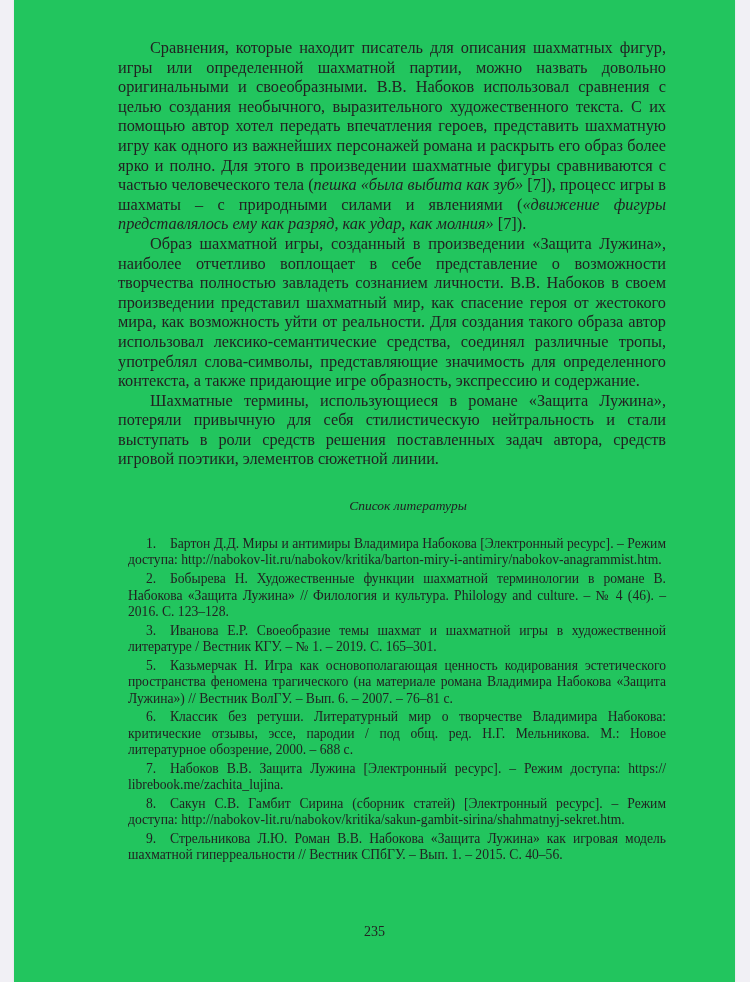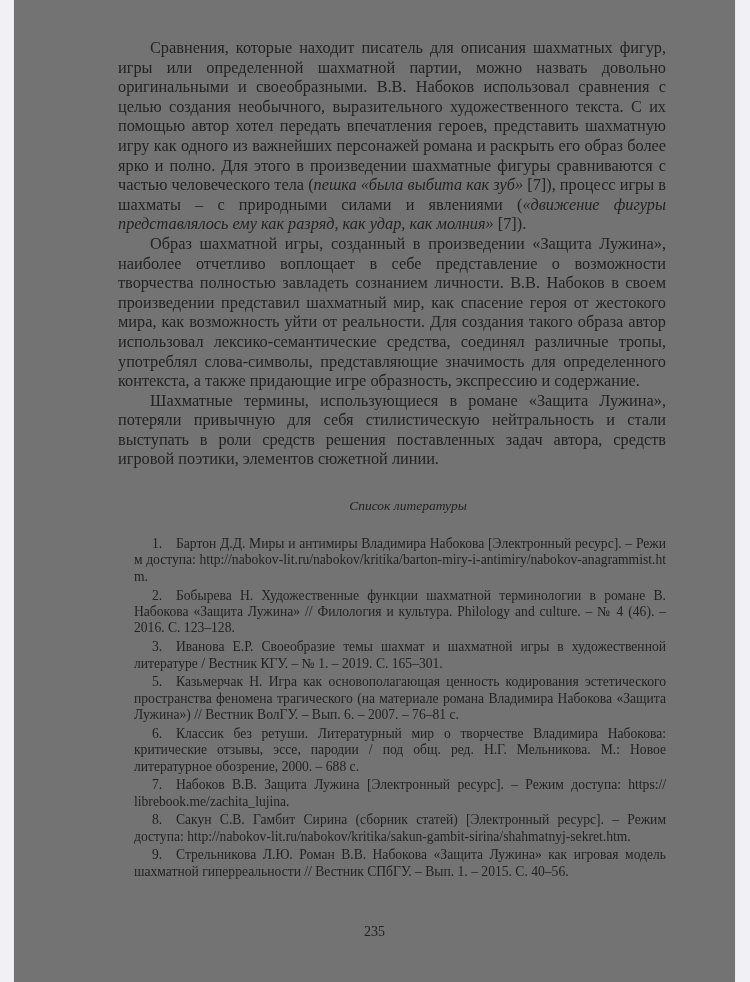--- a/index.html
+++ b/index.html
@@ -7,21 +7,21 @@
       width: 750px; height: 982px;
       background: #f1f0f5;
       overflow: hidden;
       position: relative;
       font-family: "Liberation Serif", serif;
     }
     .page {
       position: absolute;
       left: 14px; top: 0;
       width: 721px; height: 982px;
-      background: #737373;
+      background: #22c55e;
       box-shadow: 0 0 2px rgba(0,0,0,0.08);
     }
     .content {
       position: absolute;
       left: 104px; top: 38px;
       width: 548px;
       color: #222222;
     }
     .body-text p {
       margin: 0;
@@ -34,21 +34,21 @@
     .body-text p em { font-style: italic; }
     .refs-title {
       margin: 28px 0 0 0;
       padding-left: 32px;
       font-size: 13.5px;
       font-style: italic;
       line-height: 17px;
       text-align: center;
     }
     .refs {
-      margin: 22px 0 0 16px;
+      margin: 22px 0 0 10px;
       padding: 0;
       list-style: none;
     }
     .refs li {
       font-size: 13.6px;
       line-height: 16.4px;
       text-align: justify;
       text-indent: 18px;
       margin: 0 0 2.3px 0;
     }

